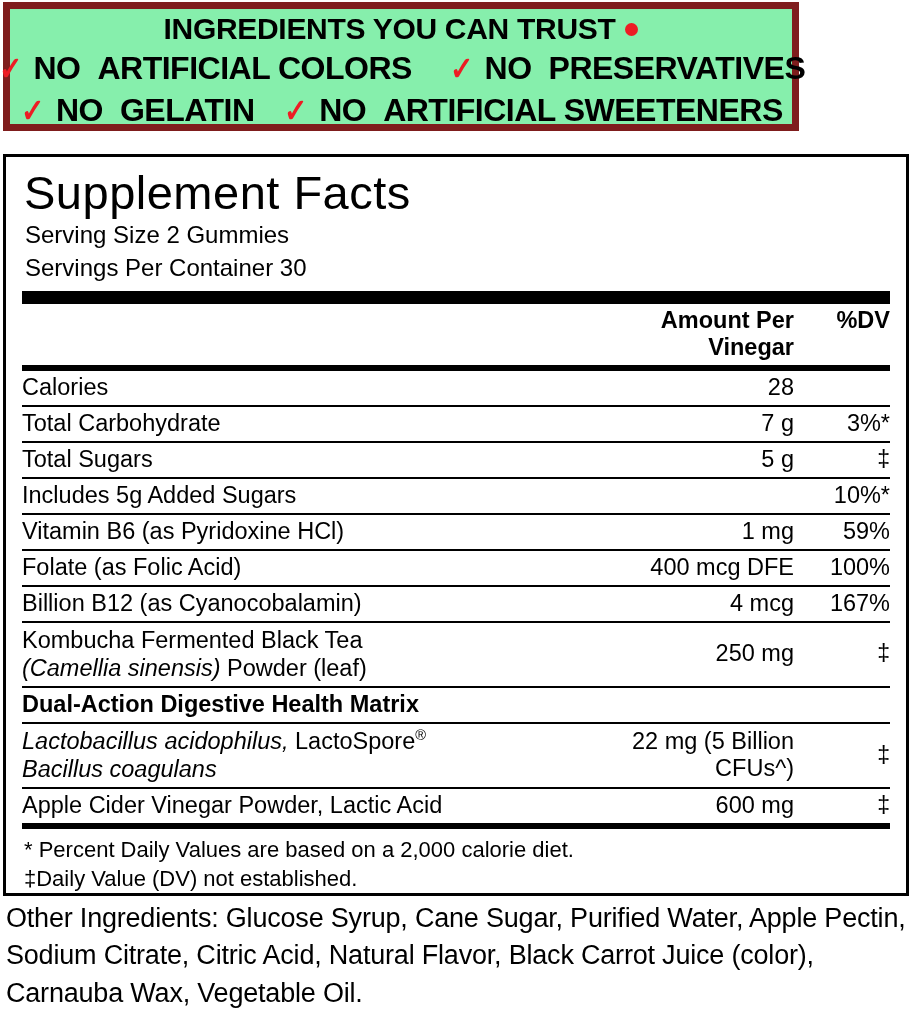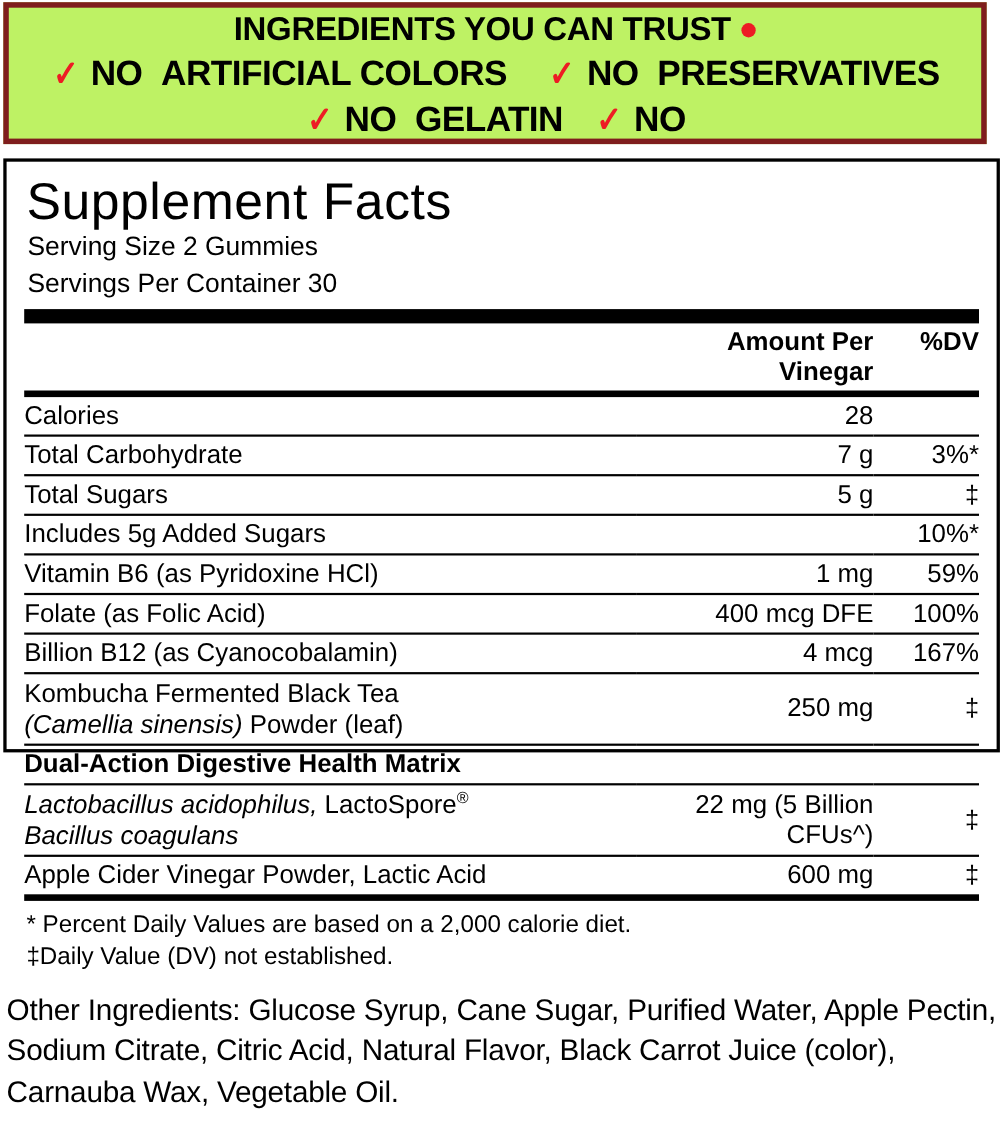--- a/index.html
+++ b/index.html
@@ -19,25 +19,25 @@
     width: 915px;
     height: 1024px;
     box-sizing: border-box;
   }
 
   
   .trust-banner {
     position: absolute;
     left: 3px;
     top: 2px;
-    width: 894px;
+    width: 796px;
     height: 129px;
-    border: 5px solid #7f1d1d;
+    border: 7px solid #7f1d1d;
     box-sizing: border-box;
-    background: #bef264;
+    background: #86efac;
   }
   .trust-title-row {
     position: relative;
     height: 36px;
     display: flex;
     align-items: center;
     justify-content: center;
     margin-top: 2px;
   }
   .trust-title {
@@ -86,23 +86,23 @@
     letter-spacing: -0.5px;
     margin-left: 8px;
   }
   .trust-line.row2 { gap: 36px; }
   .trust-line.row3 { gap: 28px; }
 
   
   .sf-panel {
     position: absolute;
     left: 3px;
-    top: 144px;
+    top: 154px;
     width: 906px;
-    height: 540px;
+    height: 742px;
     border: 3px solid #000;
     box-sizing: border-box;
     background: #fff;
     padding: 6px 16px 0 16px;
   }
   .sf-title {
     font-size: 47px;
     font-weight: normal;
     letter-spacing: 0.5px;
     line-height: 1.05;
@@ -196,20 +196,21 @@
 
     <div class="trust-line row3">
       <div class="trust-item">
         <span class="check">✓</span>
         <span class="trust-no">NO</span>
         <span class="trust-rest">GELATIN</span>
       </div>
       <div class="trust-item">
         <span class="check">✓</span>
         <span class="trust-no">NO</span>
+        <span class="trust-rest">ARTIFICIAL SWEETENERS</span>
       </div>
     </div>
   </div>
 
   <div class="sf-panel">
     <div class="sf-title">Supplement Facts</div>
     <div class="sf-sub">Serving Size 2 Gummies</div>
     <div class="sf-sub">Servings Per Container 30</div>
 
     <div class="rule-thick"></div>

